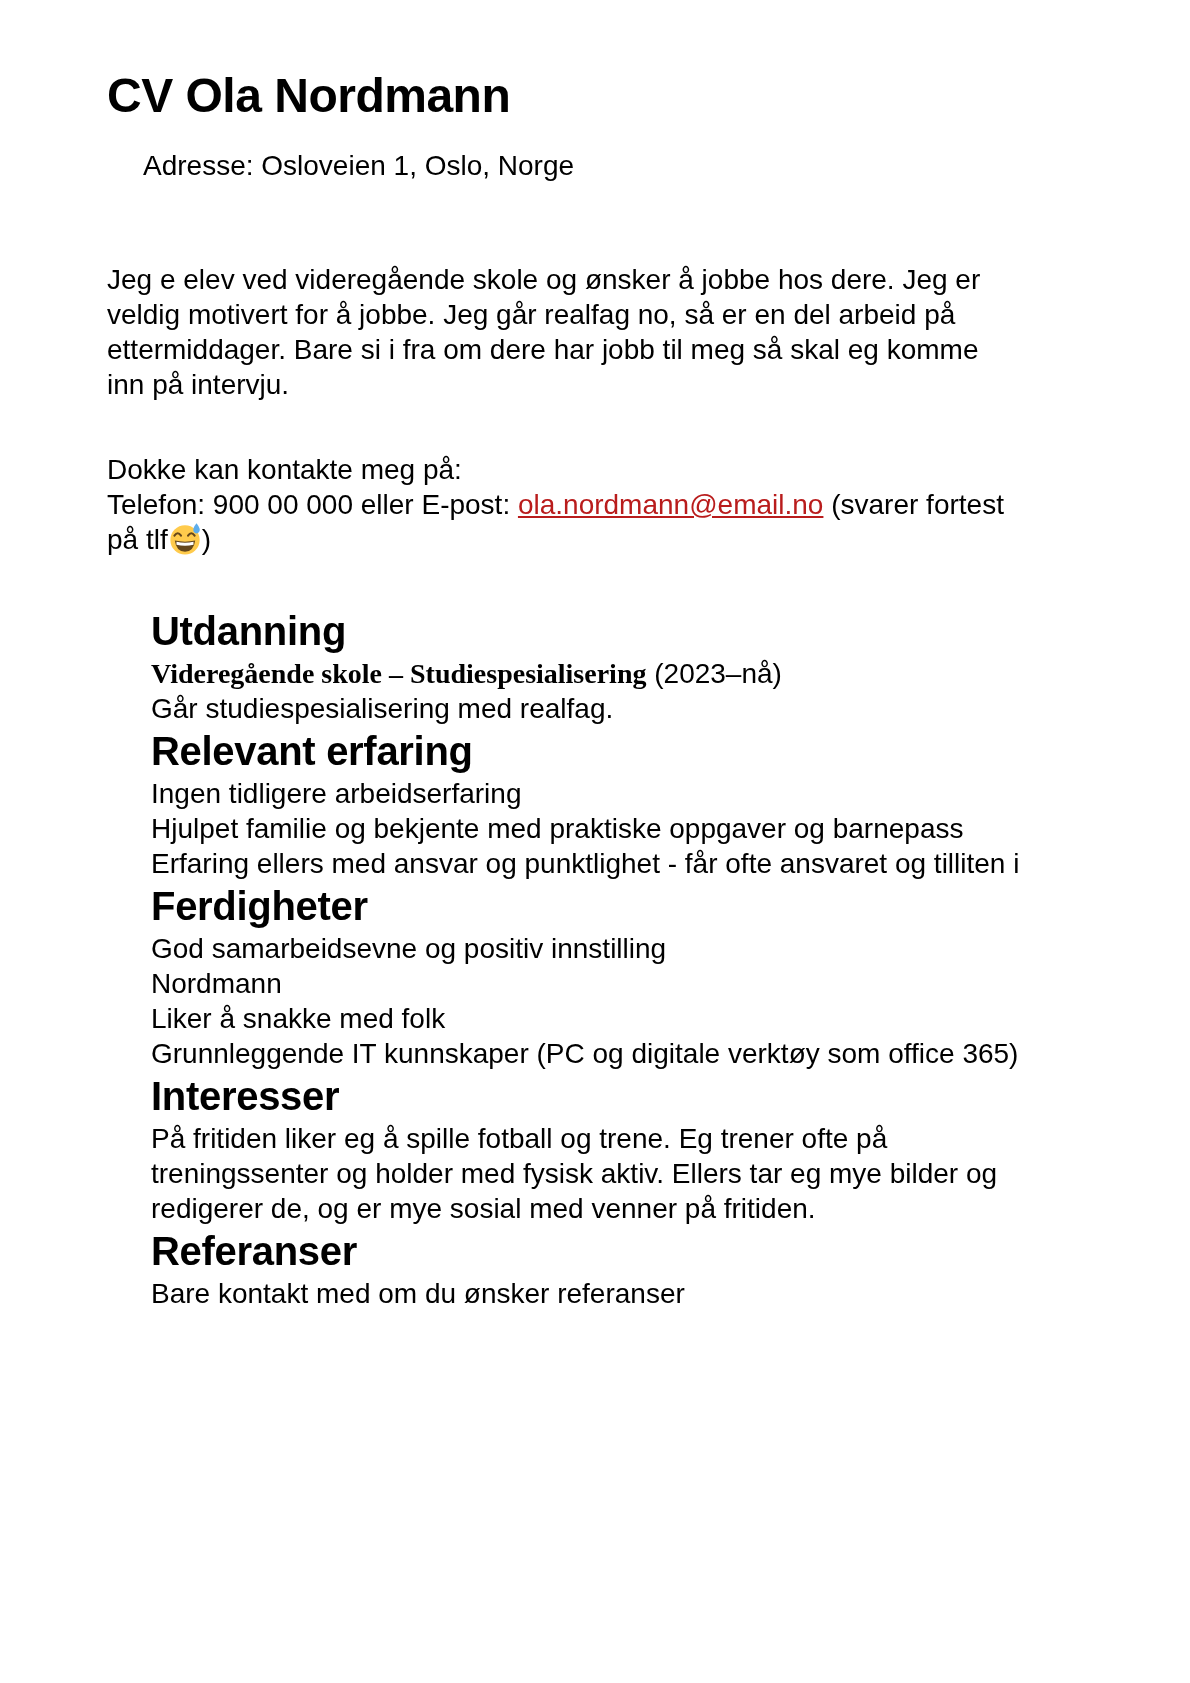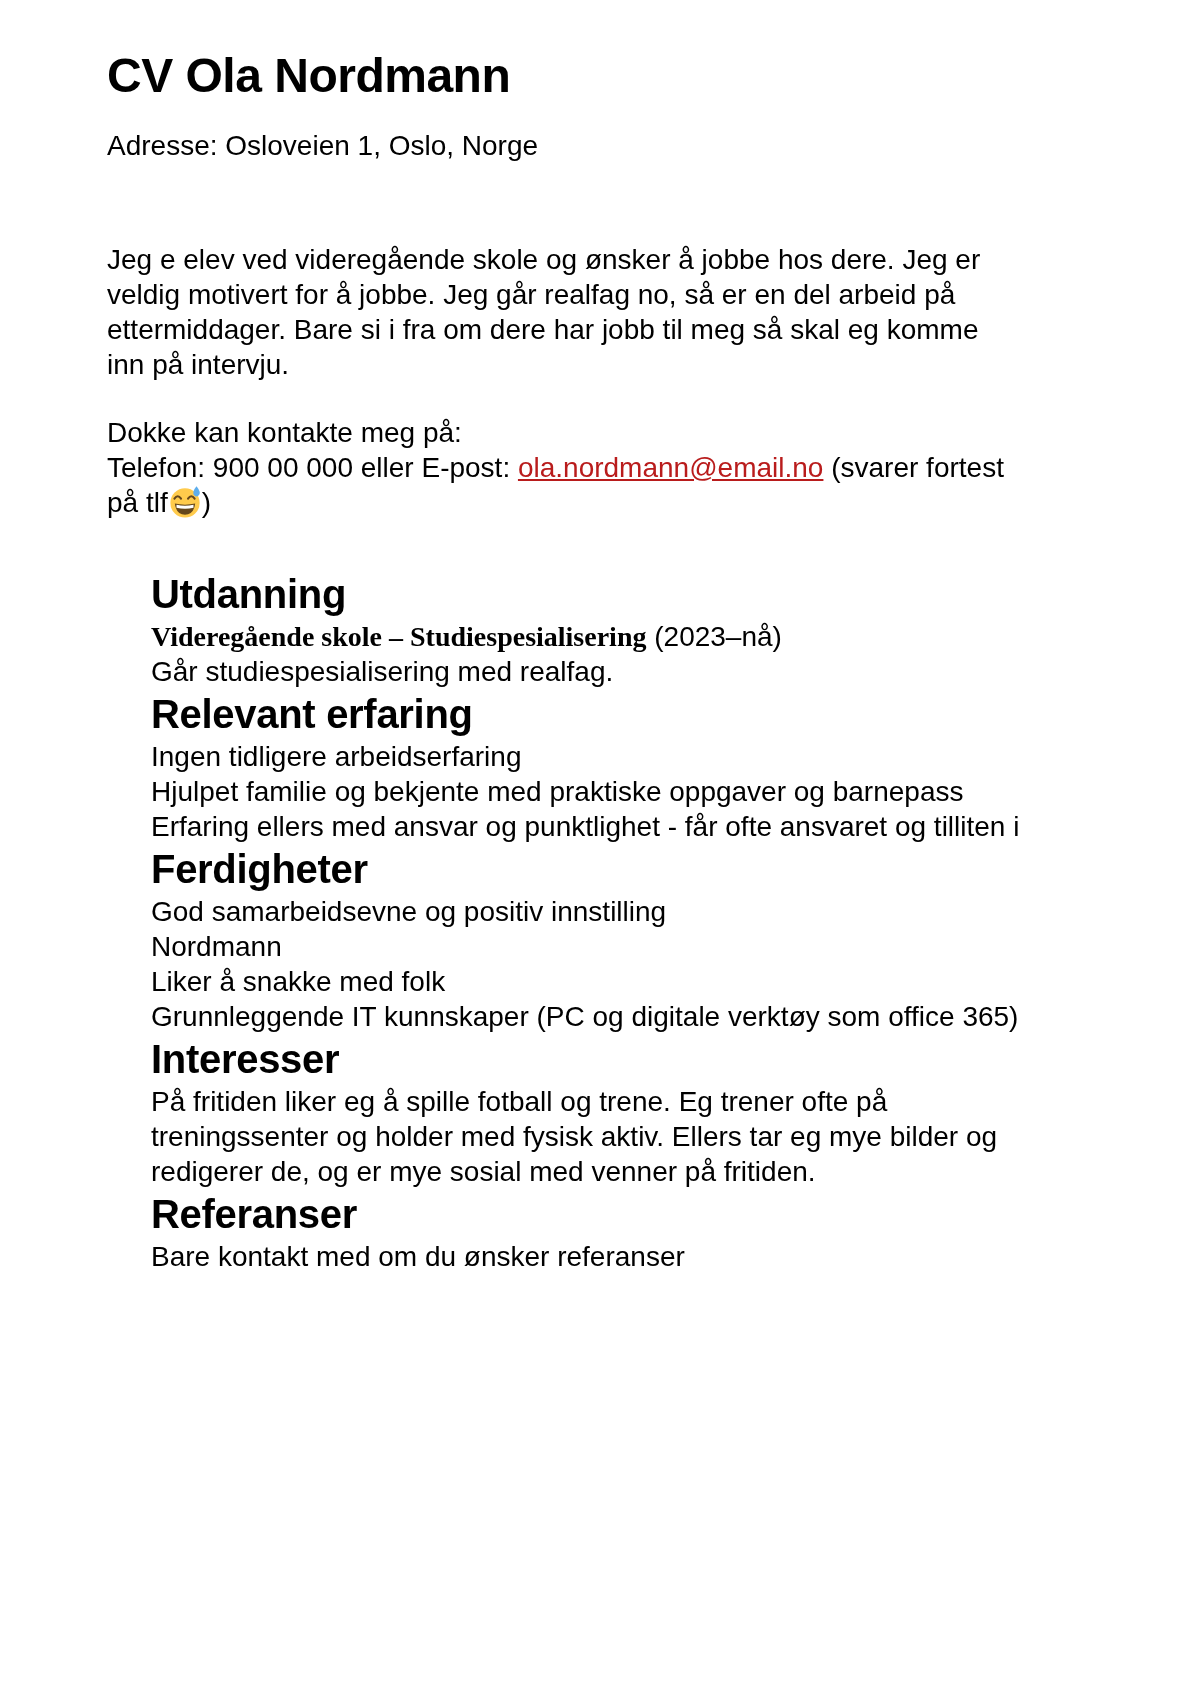--- a/index.html
+++ b/index.html
@@ -19,36 +19,37 @@
   .content {
     position: absolute;
     left: 107px;
     top: 0;
     width: 1010px;
   }
   .doc-title {
     font-size: 48px;
     font-weight: bold;
     line-height: 56px;
-    margin-top: 48px;
+    margin-top: 68px;
     white-space: nowrap;
     letter-spacing: -0.5px;
   }
   .address {
     font-size: 28px;
     line-height: 35px;
     margin-top: 24px;
     white-space: nowrap;
+    margin-left: 36px;
   }
   .body-text {
     font-size: 28px;
     line-height: 35px;
   }
   .intro { margin-top: 79px; }
-  .contact { margin-top: 33px; }
+  .contact { margin-top: 50px; }
   .line { white-space: nowrap; }
   .email {
     color: #b91c1c;
     text-decoration: underline;
     cursor: pointer;
   }
   .sections { margin-top: 0; margin-left: 44px; }
   .section { margin: 0; }
   .section:first-child { margin-top: 49px; }
   .section h2 {

